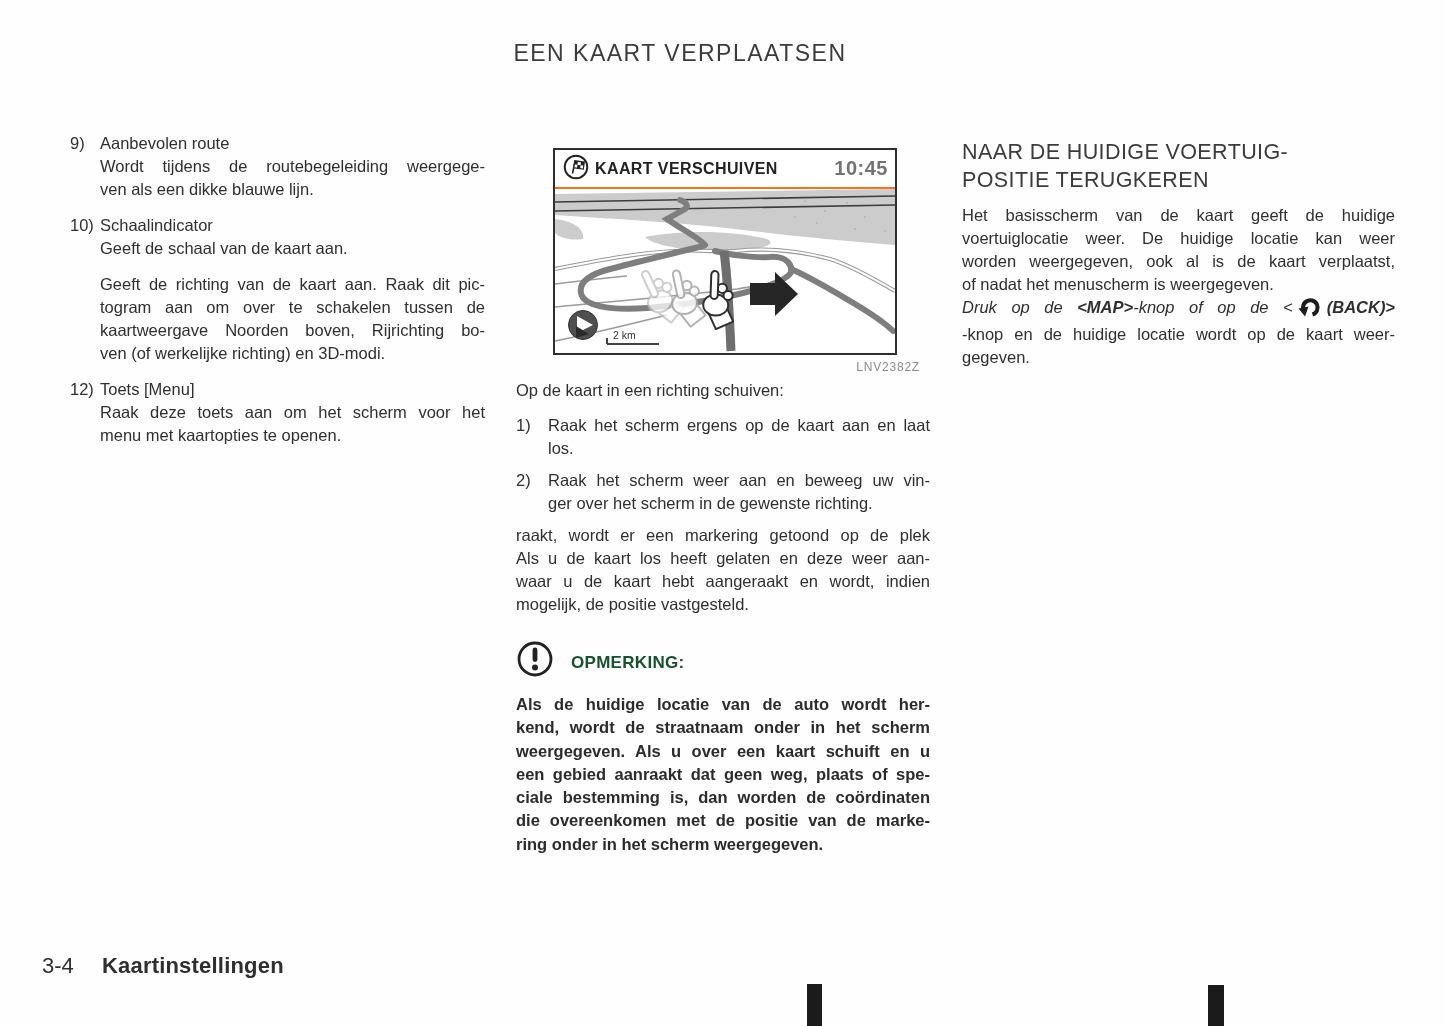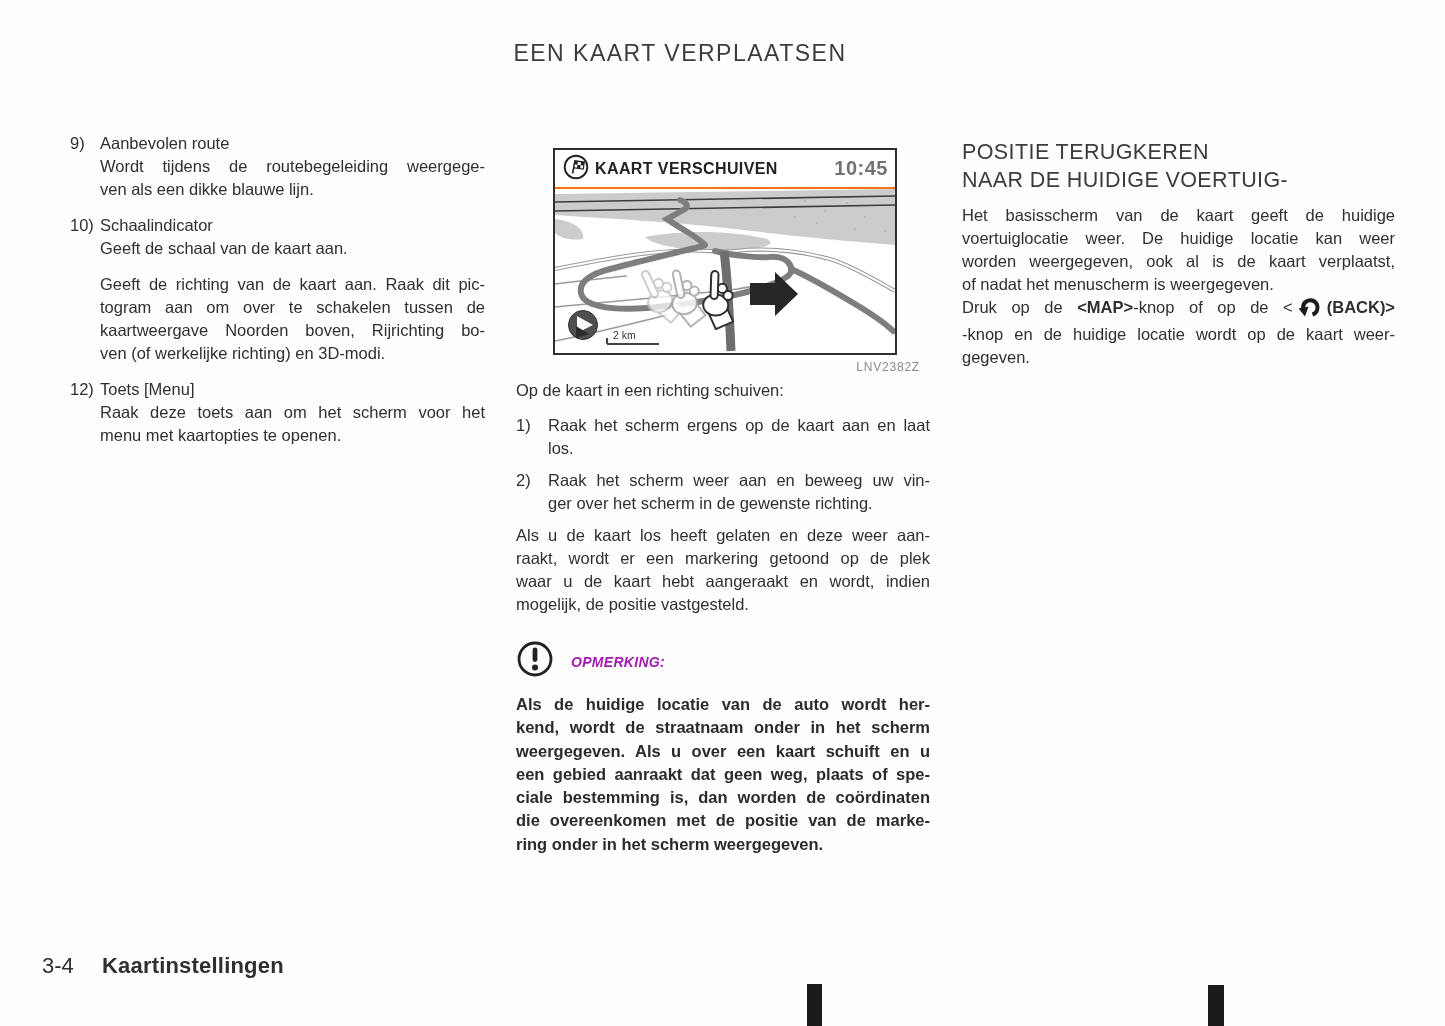--- a/index.html
+++ b/index.html
@@ -45,28 +45,28 @@
   }
 
   
   .col-mid{position:absolute;left:516px;top:379px;width:414px;}
   .mid-lead{margin-bottom:12px;}
   .step{display:flex;margin-bottom:9px;}
   .step-num{flex:0 0 32px;}
   .step-body{width:382px;}
   .note-head{display:flex;align-items:center;margin-top:24px;}
   .note-icon{flex:0 0 38px;margin-right:17px;}
-  .note-label{font-weight:700;font-size:14px;letter-spacing:.3px;color:#a21caf;font-style:italic;}
+  .note-label{font-weight:700;font-size:17px;letter-spacing:.3px;color:#14532d;}
   .note-body{margin-top:9px;font-weight:700;line-height:23.3px;color:#2b2b2b;}
 
   
   .col-right{position:absolute;left:962px;top:138px;width:433px;}
   .r-heading{font-size:21.5px;line-height:28px;letter-spacing:.4px;color:#3b3b3b;margin-bottom:10px;}
   .r-para{margin-bottom:0;}
-  .press-l1{text-align:justify;text-align-last:justify;}
+  .press-l1{text-align:justify;text-align-last:justify;font-style:italic;}
   .bold{font-weight:700;}
   .back-icon{vertical-align:-4px;margin:0 5px;}
 
   
   .footer{position:absolute;left:42px;top:953px;font-size:22px;}
   .footer .sec{font-weight:700;margin-left:22px;letter-spacing:.2px;}
 
   .print-bar{position:absolute;background:#1b1b1b;}
   .bar1{left:807px;top:984px;width:15px;height:42px;}
   .bar2{left:1208px;top:985px;width:16px;height:41px;}
@@ -207,22 +207,22 @@
         </div>
     </div>
     <div class="step">
       <span class="step-num">2)</span>
       <div class="step-body">
           <div class="jl">Raak het scherm weer aan en beweeg uw vin-</div>
           <div class="ll">ger over het scherm in de gewenste richting.</div>
         </div>
     </div>
     <div>
+        <div class="jl">raakt, wordt er een markering getoond op de plek</div>
         <div class="jl">Als u de kaart los heeft gelaten en deze weer aan-</div>
-        <div class="jl">raakt, wordt er een markering getoond op de plek</div>
         <div class="jl">waar u de kaart hebt aangeraakt en wordt, indien</div>
         <div class="ll">mogelijk, de positie vastgesteld.</div>
       </div>
 
     <div class="note-head">
       <span class="note-icon">
         <svg width="38" height="38" viewBox="0 0 38 38">
           <circle cx="19" cy="19" r="16" fill="none" stroke="#222" stroke-width="2.8"></circle>
           <rect x="16.6" y="7.5" width="4.8" height="14.5" rx="2.4" fill="#222"></rect>
           <circle cx="19" cy="27.5" r="3" fill="#222"></circle>
@@ -236,22 +236,22 @@
         <div class="jl">weergegeven. Als u over een kaart schuift en u</div>
         <div class="jl">een gebied aanraakt dat geen weg, plaats of spe-</div>
         <div class="jl">ciale bestemming is, dan worden de coördinaten</div>
         <div class="jl">die overeenkomen met de positie van de marke-</div>
         <div class="ll">ring onder in het scherm weergegeven.</div>
       </div>
   </div>
 
   <div class="col-right body-text">
     <div class="r-heading">
+        <div class="ll">NAAR DE HUIDIGE VOERTUIG-</div>
         <div class="ll">POSITIE TERUGKEREN</div>
-        <div class="ll">NAAR DE HUIDIGE VOERTUIG-</div>
       </div>
     <div class="r-para">
         <div class="jl">Het basisscherm van de kaart geeft de huidige</div>
         <div class="jl">voertuiglocatie weer. De huidige locatie kan weer</div>
         <div class="jl">worden weergegeven, ook al is de kaart verplaatst,</div>
         <div class="ll">of nadat het menuscherm is weergegeven.</div>
       </div>
     <div class="press-l1">
       <span>Druk op de </span><span class="bold">&lt;MAP&gt;</span><span>-knop of op de &lt;</span><span class="back-icon"><svg width="24" height="20" viewBox="0 0 24 20">
             <path d="M7,15.5 A7.3,7.3 0 1 1 14.5,17.5" stroke="#1c1c1c" stroke-width="4" fill="none"></path>

